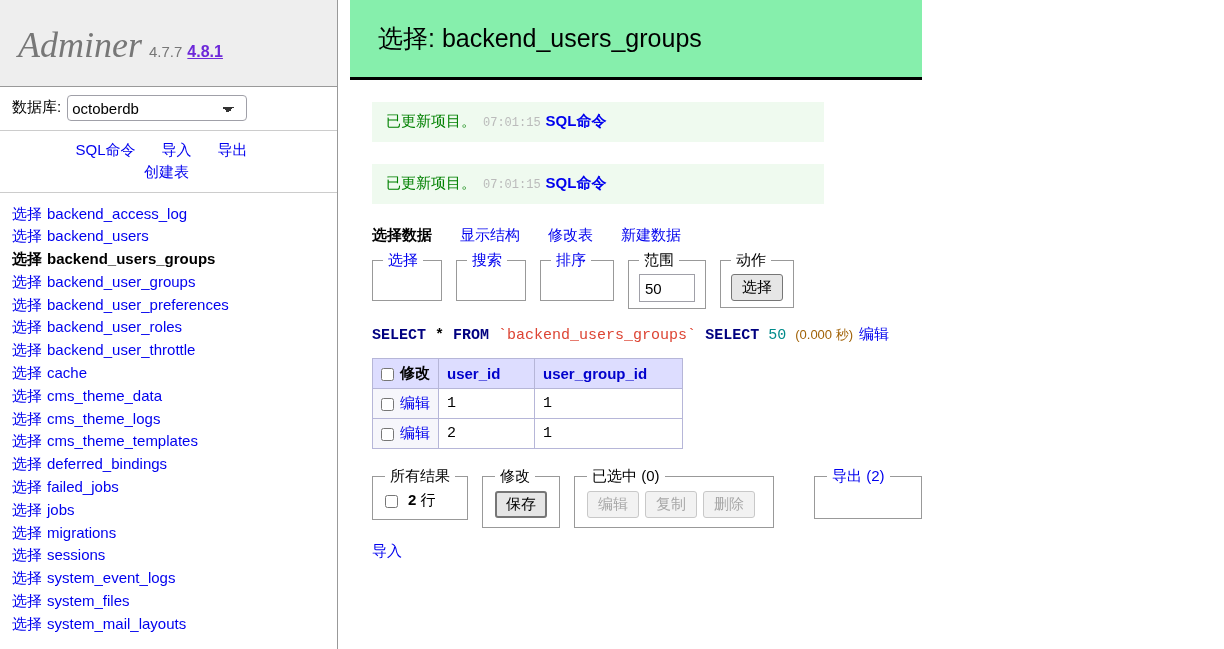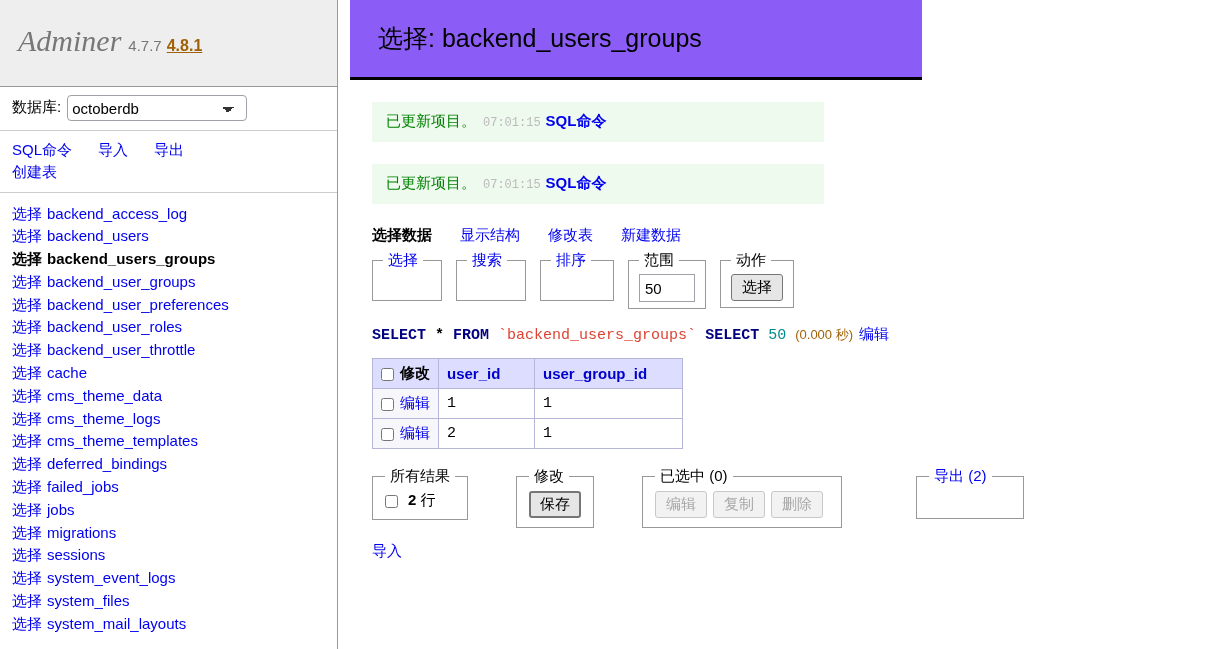--- a/index.html
+++ b/index.html
@@ -25,32 +25,32 @@
   }
   #brand-block {
     background: #eeeeee;
     border-bottom: 1px solid #999999;
     height: 87px;
     padding: 24px 0 0 18px;
   }
   #brand-title {
     font-family: "Liberation Serif", serif;
     font-style: italic;
-    font-size: 30px;
+    font-size: 36px;
     color: #777777;
     letter-spacing: 0px;
   }
   #brand-ver-old {
     font-size: 15px;
     color: #777777;
     margin-left: 7px;
   }
   #brand-ver-new {
     font-size: 16px;
-    color: #a16207;
+    color: #6d28d9;
     font-weight: bold;
     margin-left: 5px;
     text-decoration: underline;
   }
 
   #db-block {
     padding: 8px 0 9px 12px;
     border-bottom: 1px solid #cccccc;
   }
   #db-label { font-size: 15px; }
@@ -75,20 +75,21 @@
       calc(100% - 18px) 11px,
       calc(100% - 12px) 11px;
     background-size: 6px 6px, 6px 6px;
     background-repeat: no-repeat;
   }
 
   #links-block {
     padding: 8px 0 9px 12px;
     border-bottom: 1px solid #cccccc;
     line-height: 1.45;
+    text-align: center;
   }
   #links-block a { margin-right: 26px; font-size: 15px; }
   #links-block a.second-row { margin-right: 16px; }
 
   #tables-block {
     padding: 10px 0 0 12px;
     line-height: 1.52;
   }
   .table-row { white-space: nowrap; font-size: 15px; }
   .tbl-select { color: #0000ee; margin-right: 5px; }
@@ -97,21 +98,21 @@
   .tbl-name.current { color: #000000; font-weight: bold; }
 
   
   #main {
     position: absolute; left: 350px; top: 0;
     width: 874px; height: 649px;
     overflow: hidden;
   }
   #title-bar {
     width: 572px;
-    background: #8b5cf6;
+    background: #86efac;
     border-bottom: 3px solid #000000;
     padding: 22px 0 22px 28px;
   }
   #title-text { font-size: 25px; color: #000000; }
 
   .msg {
     width: 452px;
     background: #effaef;
     margin: 22px 0 0 22px;
     padding: 10px 0 11px 14px;
@@ -221,21 +222,20 @@
   }
   #data-table td.val.wide { min-width: 148px; }
   #data-table td.editcell { background: #f6f6fb; }
   .row-check { vertical-align: middle; margin: 0 6px 0 0; }
   .edit-link { font-size: 15px; }
 
   #bottom-row {
     margin: 18px 0 0 22px;
     display: flex;
     align-items: flex-start;
-    gap: 34px;
   }
   #bottom-row fieldset { padding: 5px 12px 9px 12px; }
   .rowcount { font-weight: bold; margin-left: 4px; }
   .sel-btns .btn { margin-right: 6px; }
   #export-fs { width: 108px; margin-left: 26px; }
   #export-fs .fs-body { height: 18px; }
 
   #import-link { margin: 14px 0 0 22px; font-size: 15px; display: block; }
 
   input[type=checkbox] {

